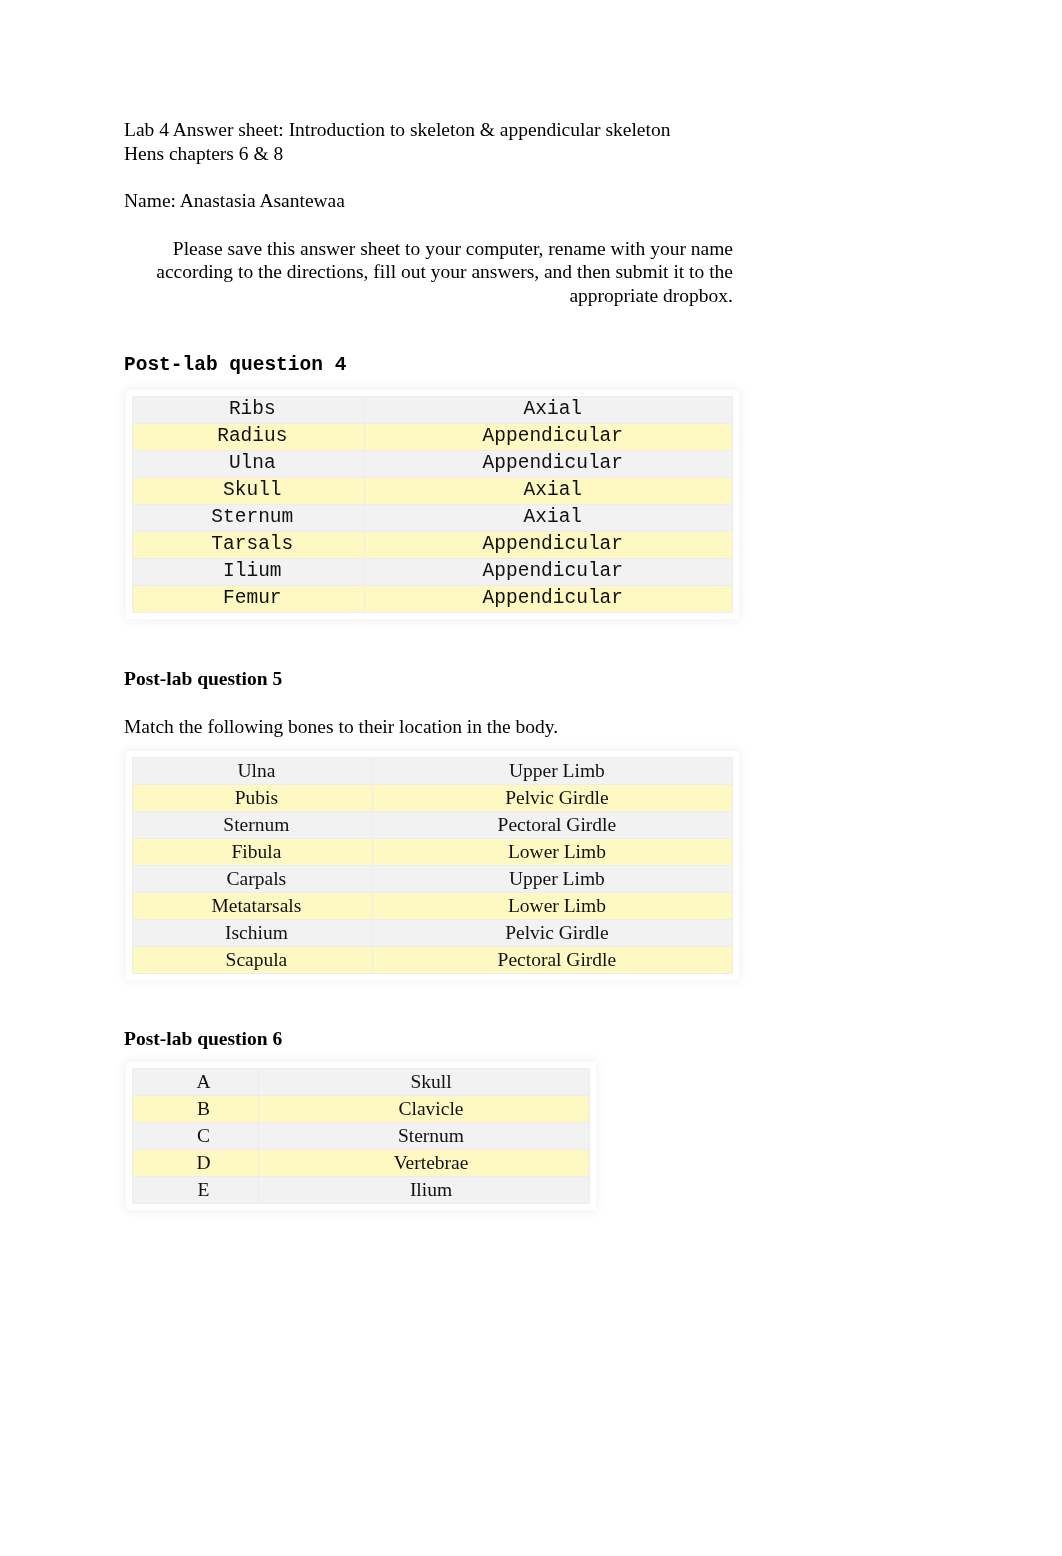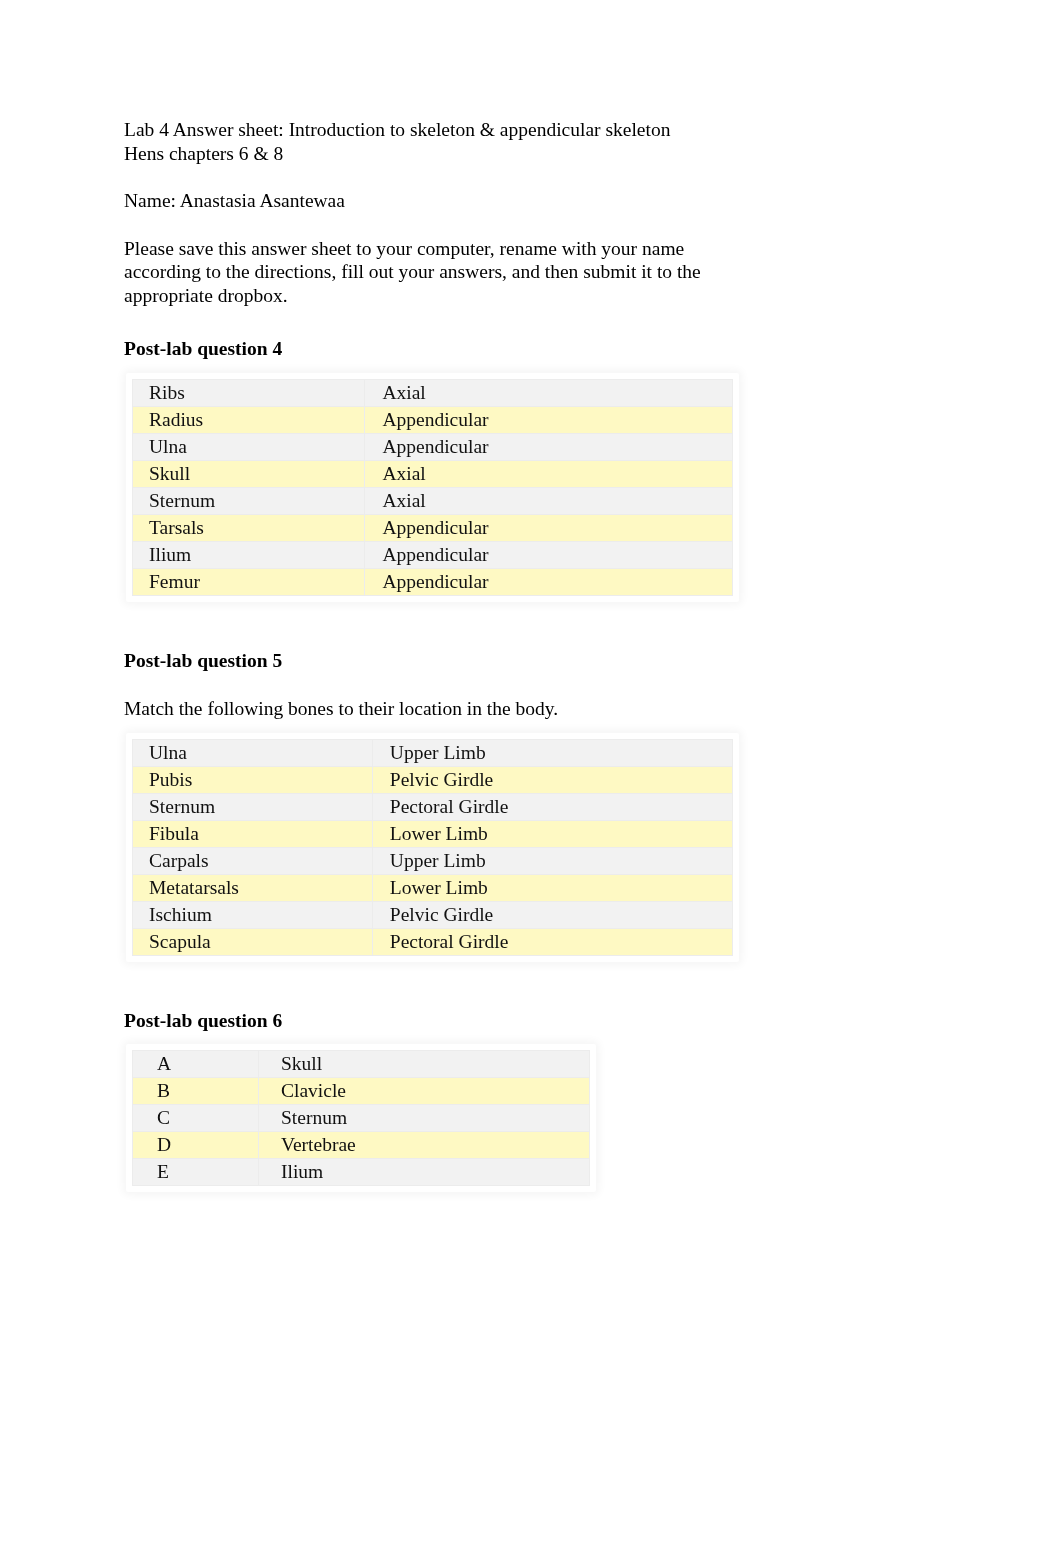--- a/index.html
+++ b/index.html
@@ -38,45 +38,47 @@
 
   .name-line {
     font-size: 19.5px;
     line-height: 23.5px;
   }
 
   .intro {
     font-size: 19.5px;
     line-height: 23.5px;
     max-width: 745px;
+    text-align: right;
   }
 
   
   .section { margin-top: 49px; }
-  .section.first { margin-top: 30px; }
+  .section.first { margin-top: 47px; font-family: Liberation Mono, monospace; }
 
   .q-heading {
     font-weight: bold;
     font-size: 19.5px;
     line-height: 23.5px;
   }
 
   .q-text {
     font-size: 19.5px;
     line-height: 23.5px;
     margin-top: 25px;
     white-space: pre-wrap;
   }
 
   
   .tbl-wrap {
     margin-top: 18px;
     margin-left: 8px;
     display: inline-block;
     position: relative;
+    text-align: center;
   }
   .tbl-wrap::after {
     
     content: "";
     position: absolute;
     left: -6px; top: -6px; right: -6px; bottom: -6px;
     box-shadow: 0 0 9px 3px rgba(0,0,0,0.045);
     border-radius: 2px;
     pointer-events: none;
     z-index: 0;

